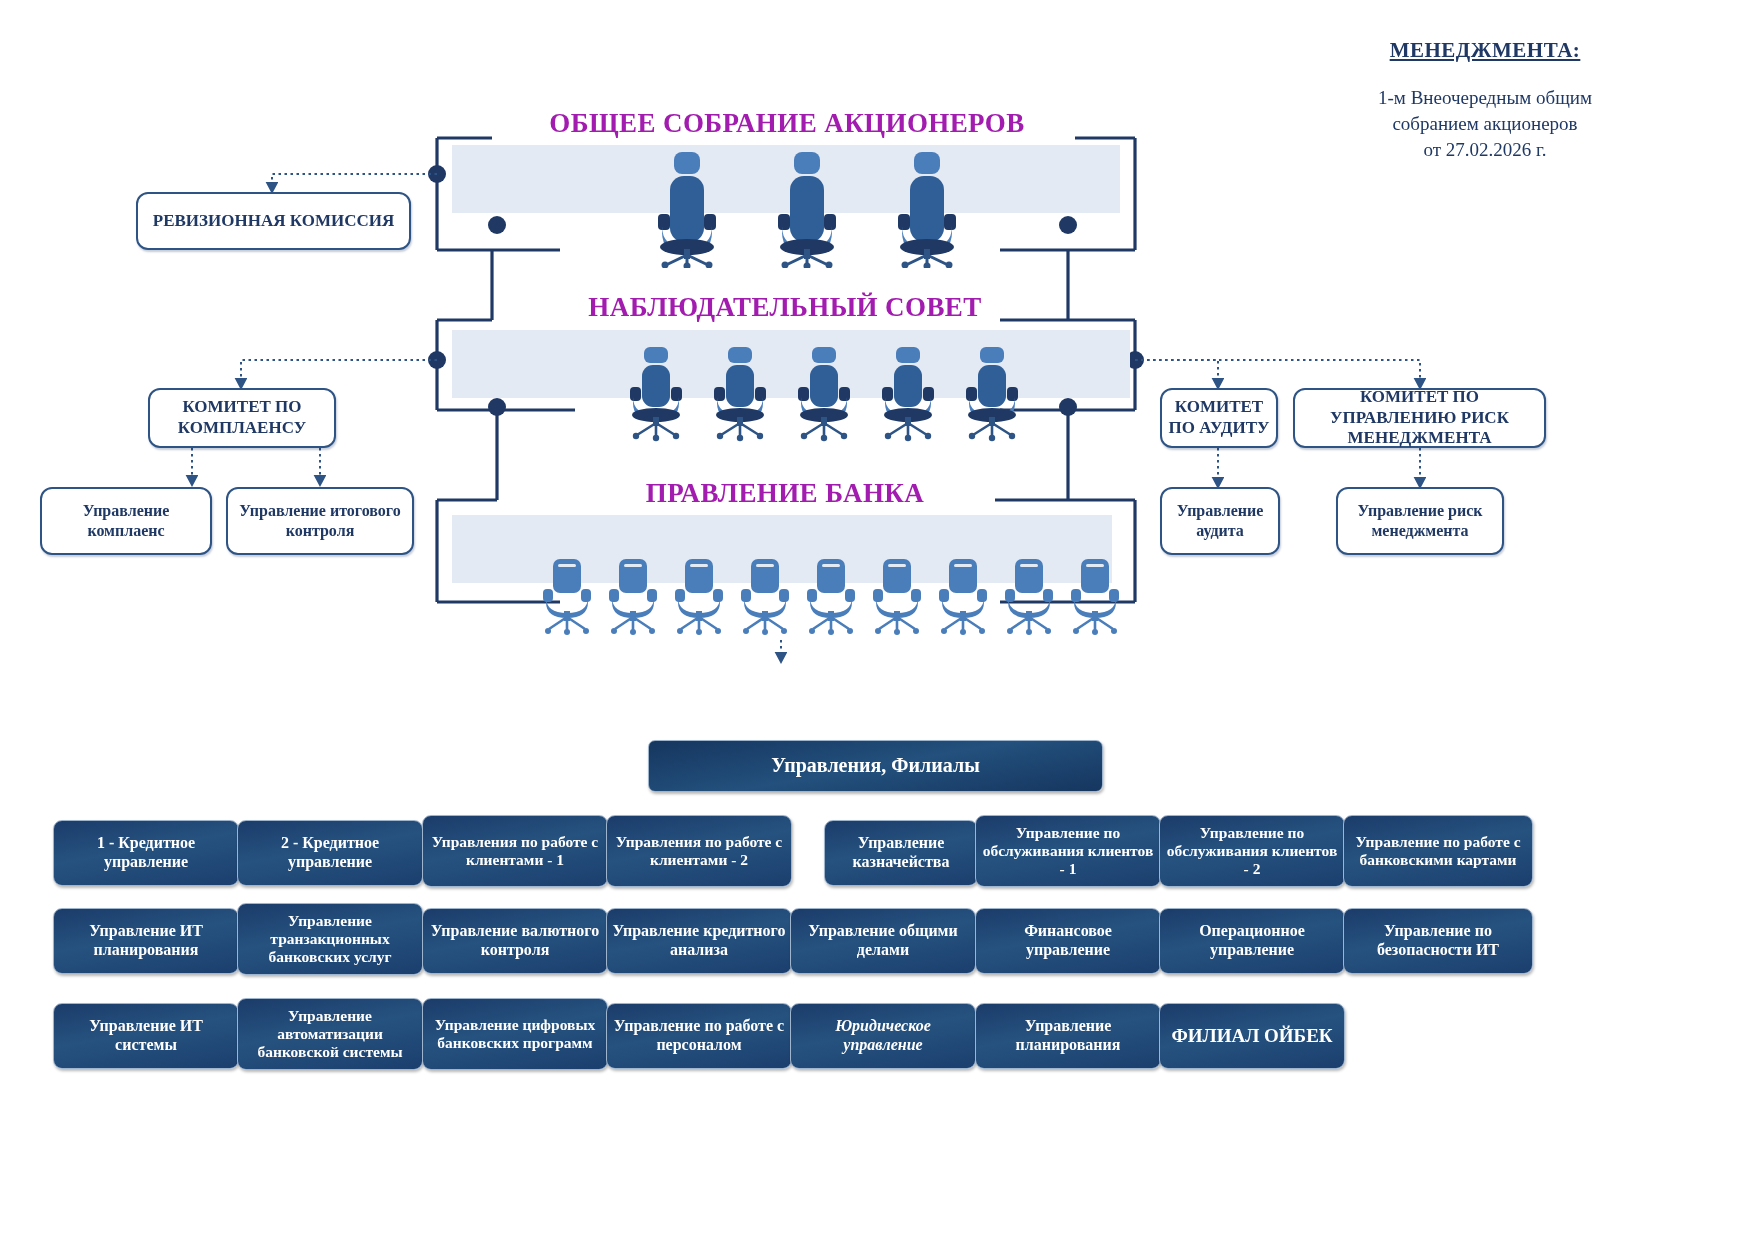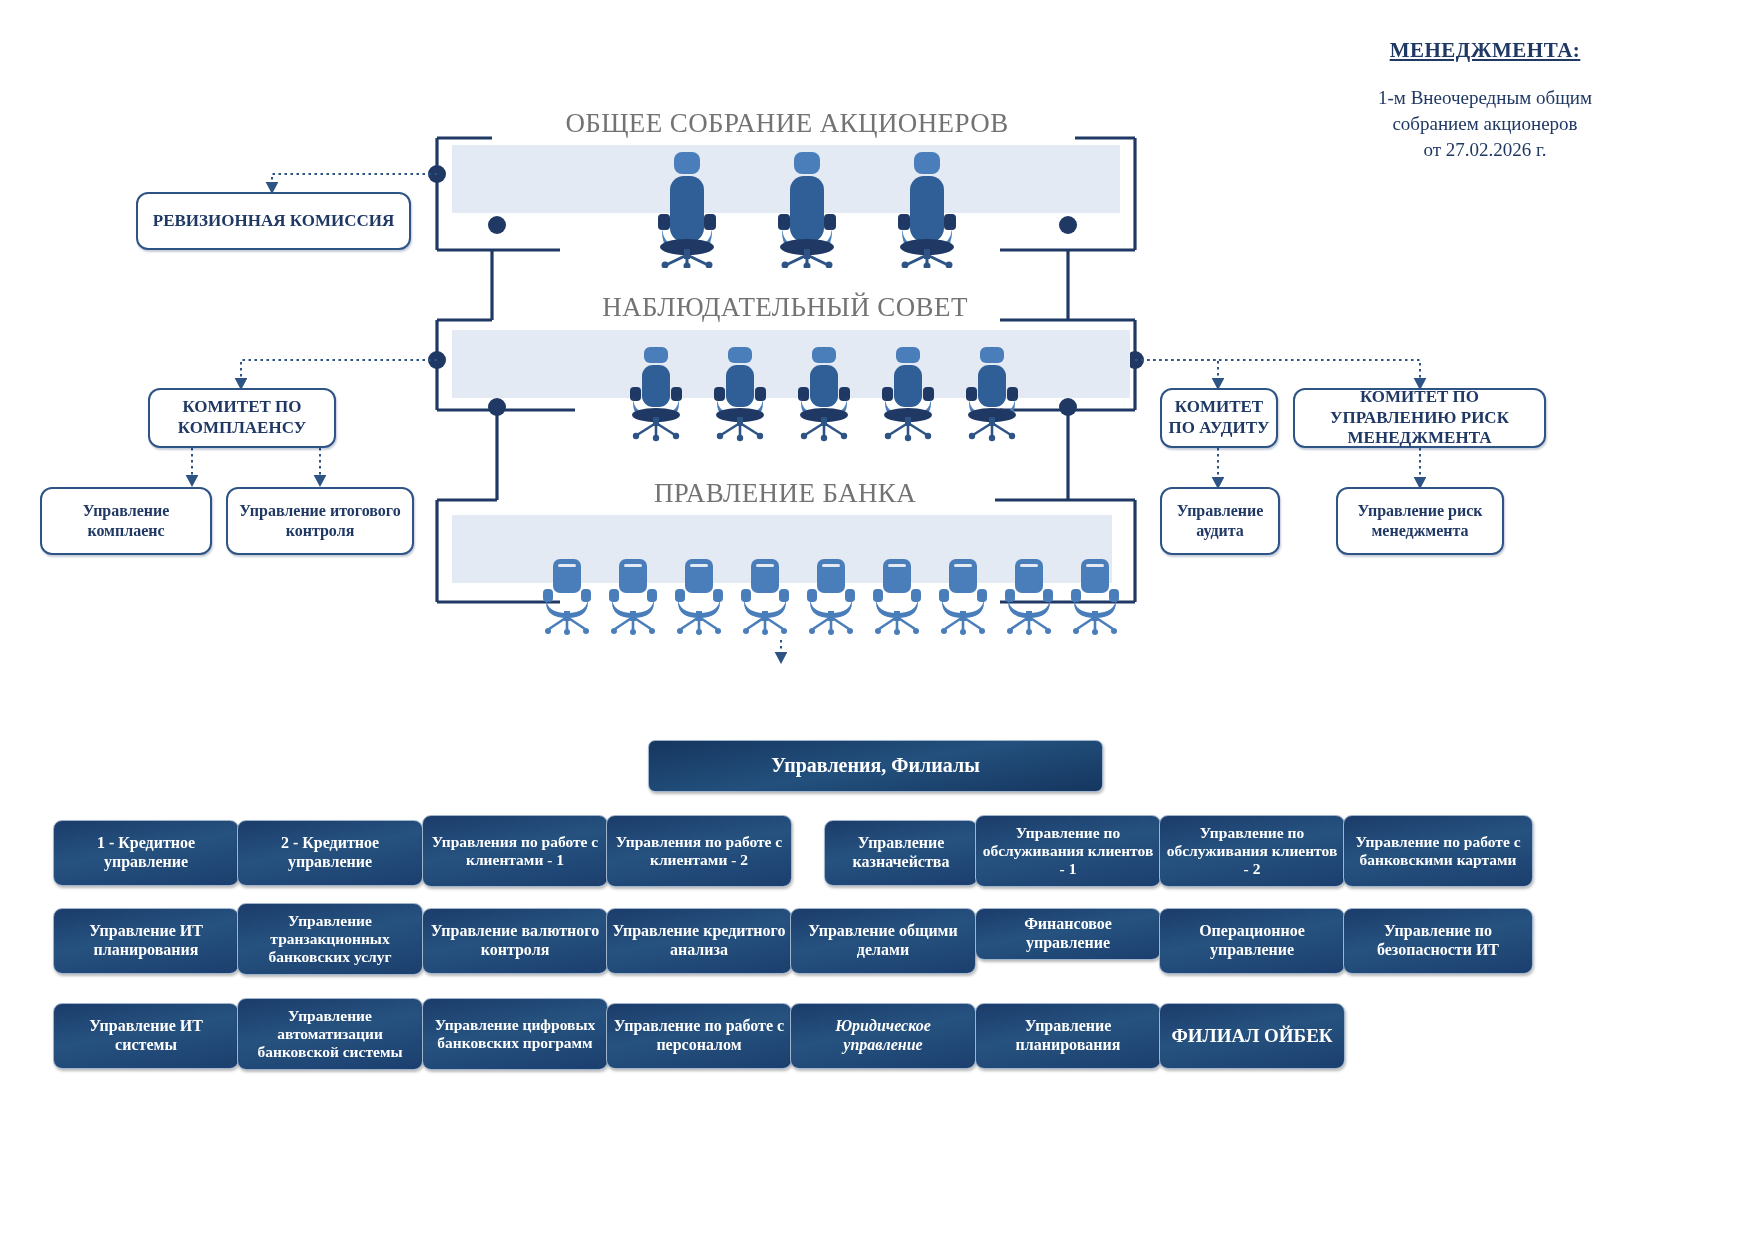--- a/index.html
+++ b/index.html
@@ -49,22 +49,22 @@
   }
 
   
   .band {
     position: absolute;
     background: #e4eaf4;
   }
   .band-title {
     position: absolute;
     text-align: center;
-    font-weight: normal;
-    color: #737373;
+    font-weight: bold;
+    color: #a21caf;
     font-size: 27px;
     letter-spacing: .4px;
     white-space: nowrap;
   }
 
   
   .lbox {
     position: absolute;
     border: 2px solid #2e5485;
     border-radius: 12px;
@@ -486,21 +486,21 @@
     </div>
   <div class="dbox f16" style="left:422px; top:908px; width:186px; height:66px;">
     <span>Управление валютного контроля</span>
     </div>
   <div class="dbox f16" style="left:606px; top:908px; width:186px; height:66px;">
     <span>Управление кредитного анализа</span>
     </div>
   <div class="dbox f16" style="left:790px; top:908px; width:186px; height:66px;">
     <span>Управление общими делами</span>
     </div>
-  <div class="dbox f16" style="left:975px; top:908px; width:186px; height:52px;">
+  <div class="dbox f16" style="left:975px; top:908px; width:186px; height:66px;">
     <span>Финансовое управление</span>
     </div>
   <div class="dbox f16" style="left:1159px; top:908px; width:186px; height:66px;">
     <span>Операционное управление</span>
     </div>
   <div class="dbox f16" style="left:1343px; top:908px; width:190px; height:66px;">
     <span>Управление по безопасности ИТ</span>
     </div>
 
   <div class="dbox f16" style="left:53px; top:1003px; width:186px; height:66px;">

